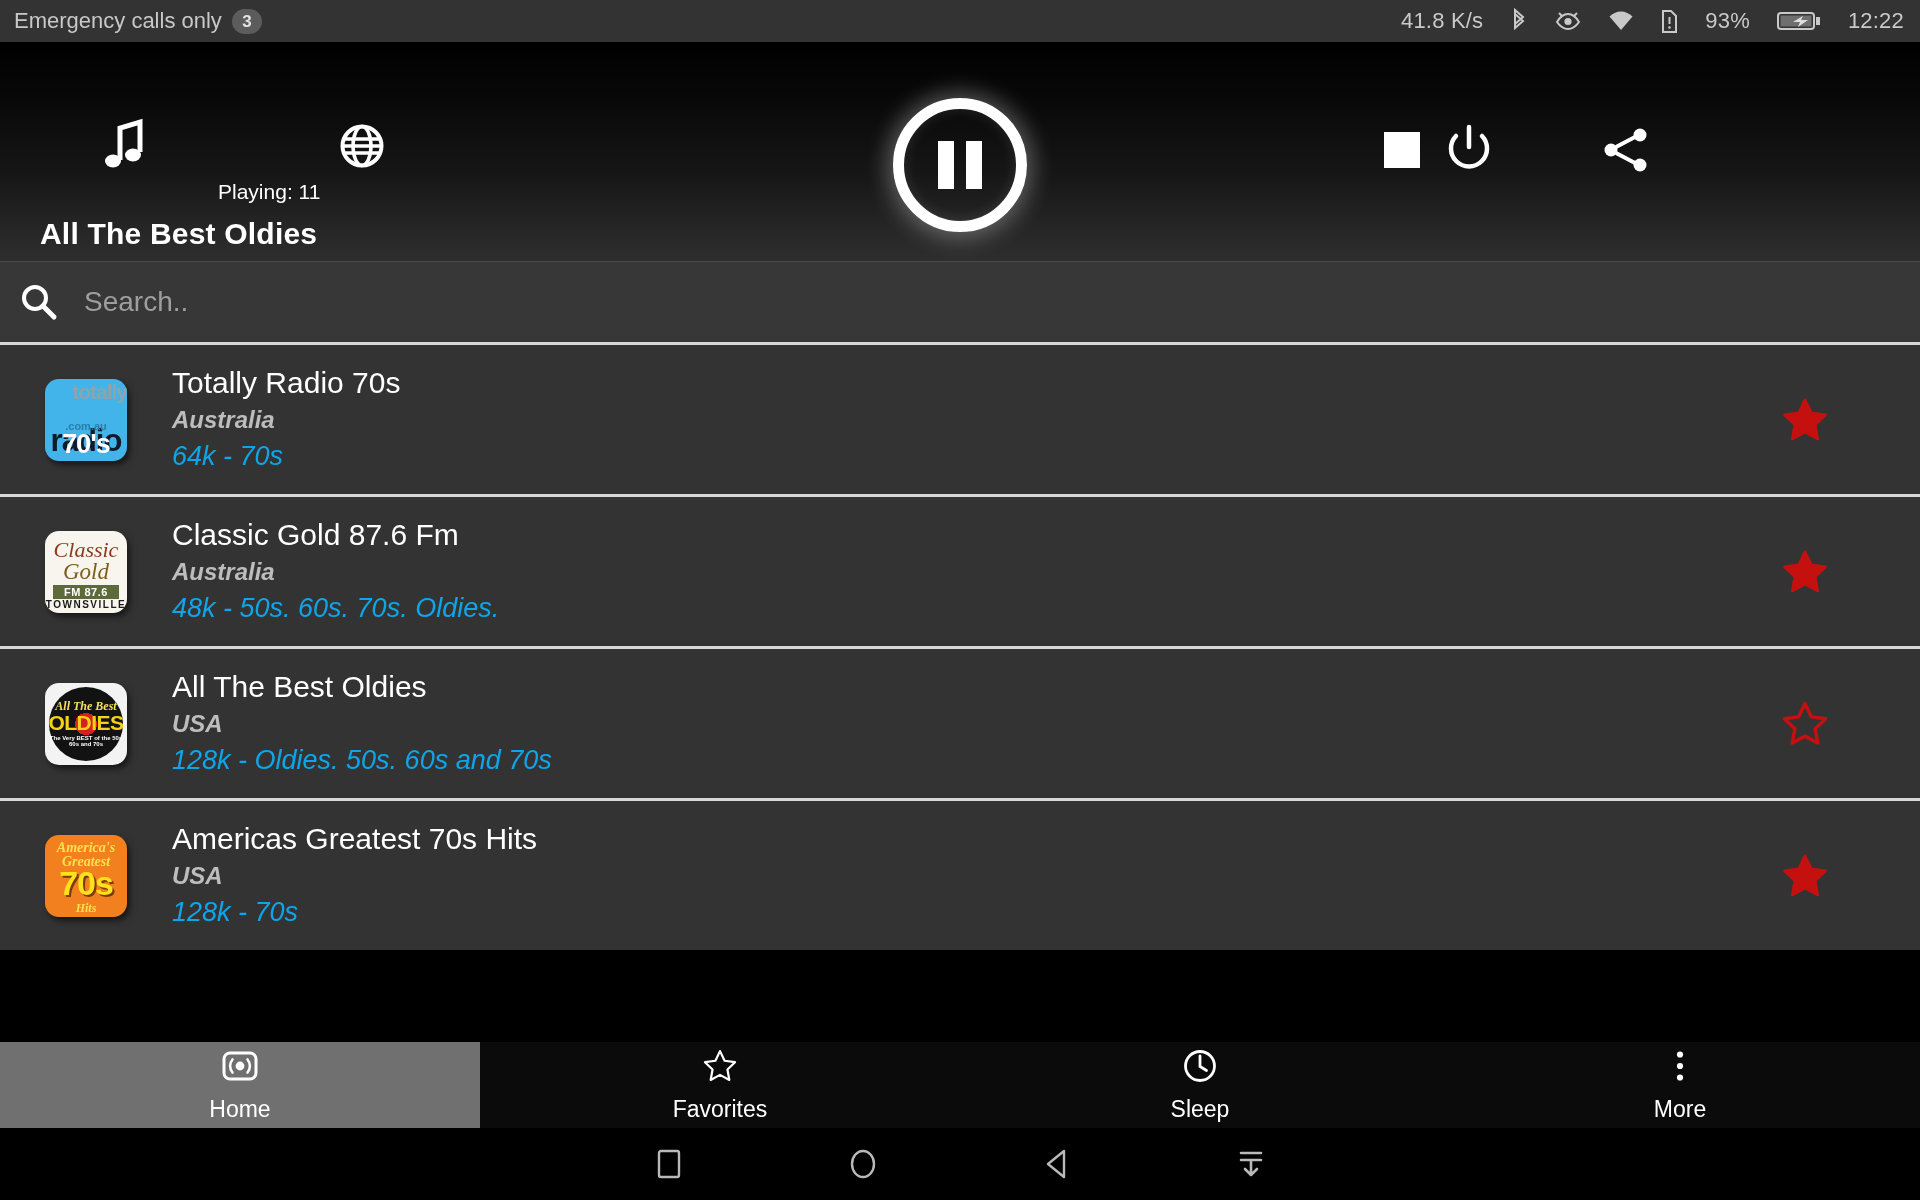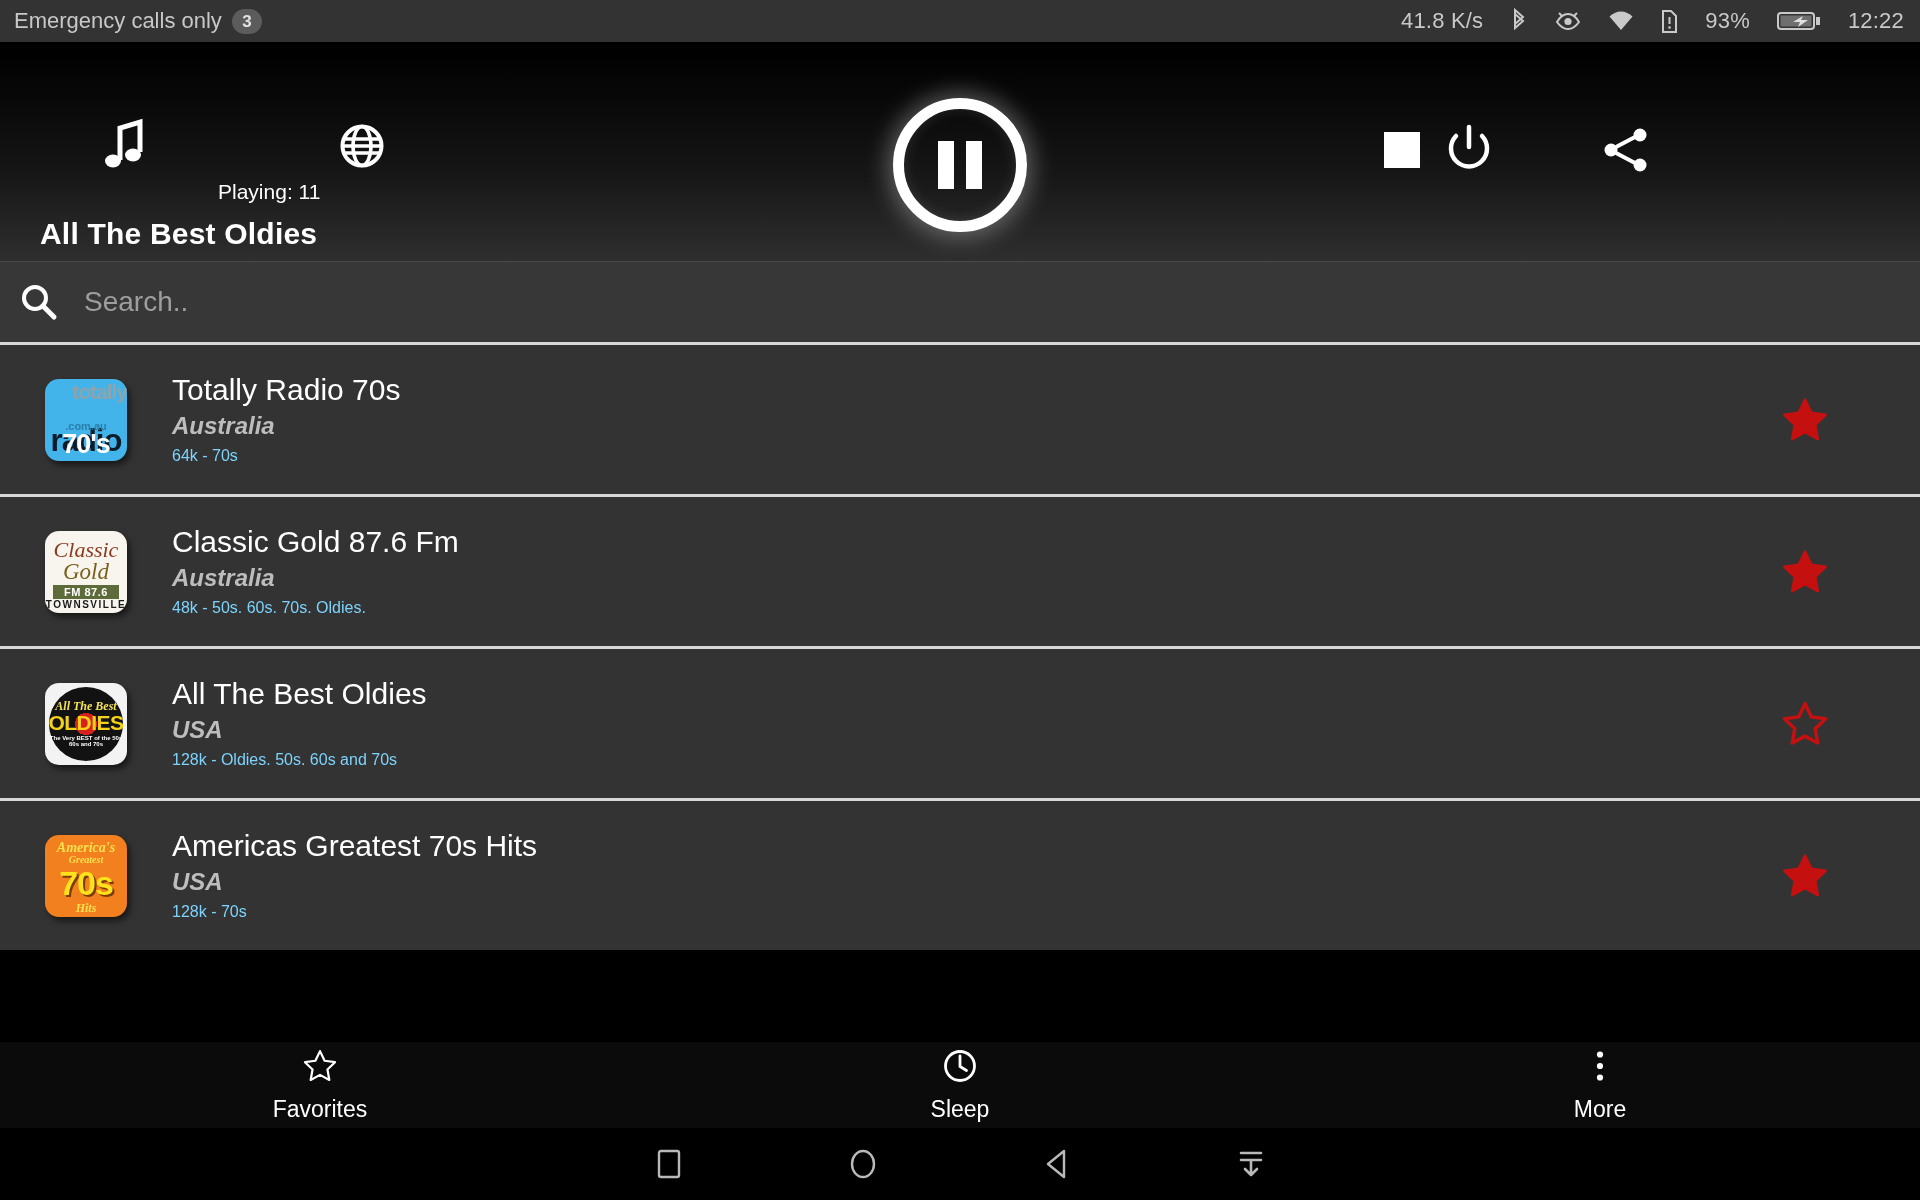--- a/index.html
+++ b/index.html
@@ -93,21 +93,21 @@
   .logo-wrap { width: 172px; display:flex; justify-content:center; align-items:center; }
   .logo {
     width: 82px; height: 82px; border-radius: 14px;
     overflow:hidden; position: relative;
     box-shadow: 3px 4px 6px rgba(0,0,0,0.55);
     display:flex; align-items:center; justify-content:center;
   }
   .meta { flex:1; display:flex; flex-direction:column; justify-content:center; gap: 7px; }
   .meta .name { color:#ffffff; font-size: 30px; line-height:1.05; }
   .meta .country { color:#bdbdbd; font-size: 24px; font-style: italic; font-weight: bold; }
-  .meta .rate { color:#7dd3fc; font-size: 16px; }
+  .meta .rate { color:#0ea5e9; font-size: 27px; font-style: italic; }
   .fav { width: 230px; display:flex; align-items:center; justify-content:center; }
 
   
   .lg-totally { background:#42b4ea; }
   .lg-totally .l1 {
     position:absolute; top:1px; left:0; width:100%; text-align:right;
     font-size:21px; font-weight:bold; color:#8fa3ad; letter-spacing:-1px;
     font-family:"Liberation Sans", sans-serif;
   }
   .lg-totally .l2 {
@@ -166,21 +166,21 @@
 
   .lg-greatest { background:#f2801e; }
   .lg-greatest .g1 {
     position:absolute; top:5px; left:0; width:100%; text-align:center;
     font-family:"Liberation Serif", serif; font-style:italic; font-weight:bold;
     font-size:14px; color:#fbe14f;
   }
   .lg-greatest .g2 {
     position:absolute; top:19px; left:0; width:100%; text-align:center;
     font-family:"Liberation Serif", serif; font-style:italic; font-weight:bold;
-    font-size:10px; color:#fbe14f;
+    font-size:14px; color:#fbe14f;
   }
   .lg-greatest .g3 {
     position:absolute; top:29px; left:0; width:100%; text-align:center;
     font-size:34px; font-weight:bold; color:#ffe11c; letter-spacing:-1px;
     text-shadow: 2px 2px 0 #7a3b06;
   }
   .lg-greatest .g4 {
     position:absolute; bottom:1px; left:0; width:100%; text-align:center;
     font-family:"Liberation Serif", serif; font-style:italic; font-weight:bold;
     font-size:12px; color:#fbe14f;
@@ -398,20 +398,30 @@
         <svg width="54" height="52" viewBox="0 0 24 24">
           <path d="M12 2.6l2.9 6.1 6.6.9-4.8 4.6 1.2 6.6L12 17.6 6.1 20.8l1.2-6.6L2.5 9.6l6.6-.9z" fill="#c51010" stroke="#c51010" stroke-width="1.2" stroke-linejoin="round"></path>
         </svg>
       </div>
     </div>
 
   </div>
 
   <div class="tabbar">
 
+    <div class="tab active">
+      <span>
+        <svg width="38" height="38" viewBox="0 0 38 38">
+          <rect x="3" y="6" width="32" height="26" rx="6" fill="none" stroke="#fff" stroke-width="3"></rect>
+          <circle cx="19" cy="19" r="4.4" fill="#fff"></circle>
+          <path d="M11.5 12.5a10 10 0 0 0 0 13M26.5 12.5a10 10 0 0 1 0 13" fill="none" stroke="#fff" stroke-width="2.6" stroke-linecap="round"></path>
+        </svg>
+      </span>
+      <span class="lbl">Home</span>
+    </div>
 
     <div class="tab">
       <span>
         <svg width="38" height="38" viewBox="0 0 24 24">
           <path d="M12 2.6l2.9 6.1 6.6.9-4.8 4.6 1.2 6.6L12 17.6 6.1 20.8l1.2-6.6L2.5 9.6l6.6-.9z" fill="none" stroke="#fff" stroke-width="1.4" stroke-linejoin="round"></path>
         </svg>
       </span>
       <span class="lbl">Favorites</span>
     </div>
 

